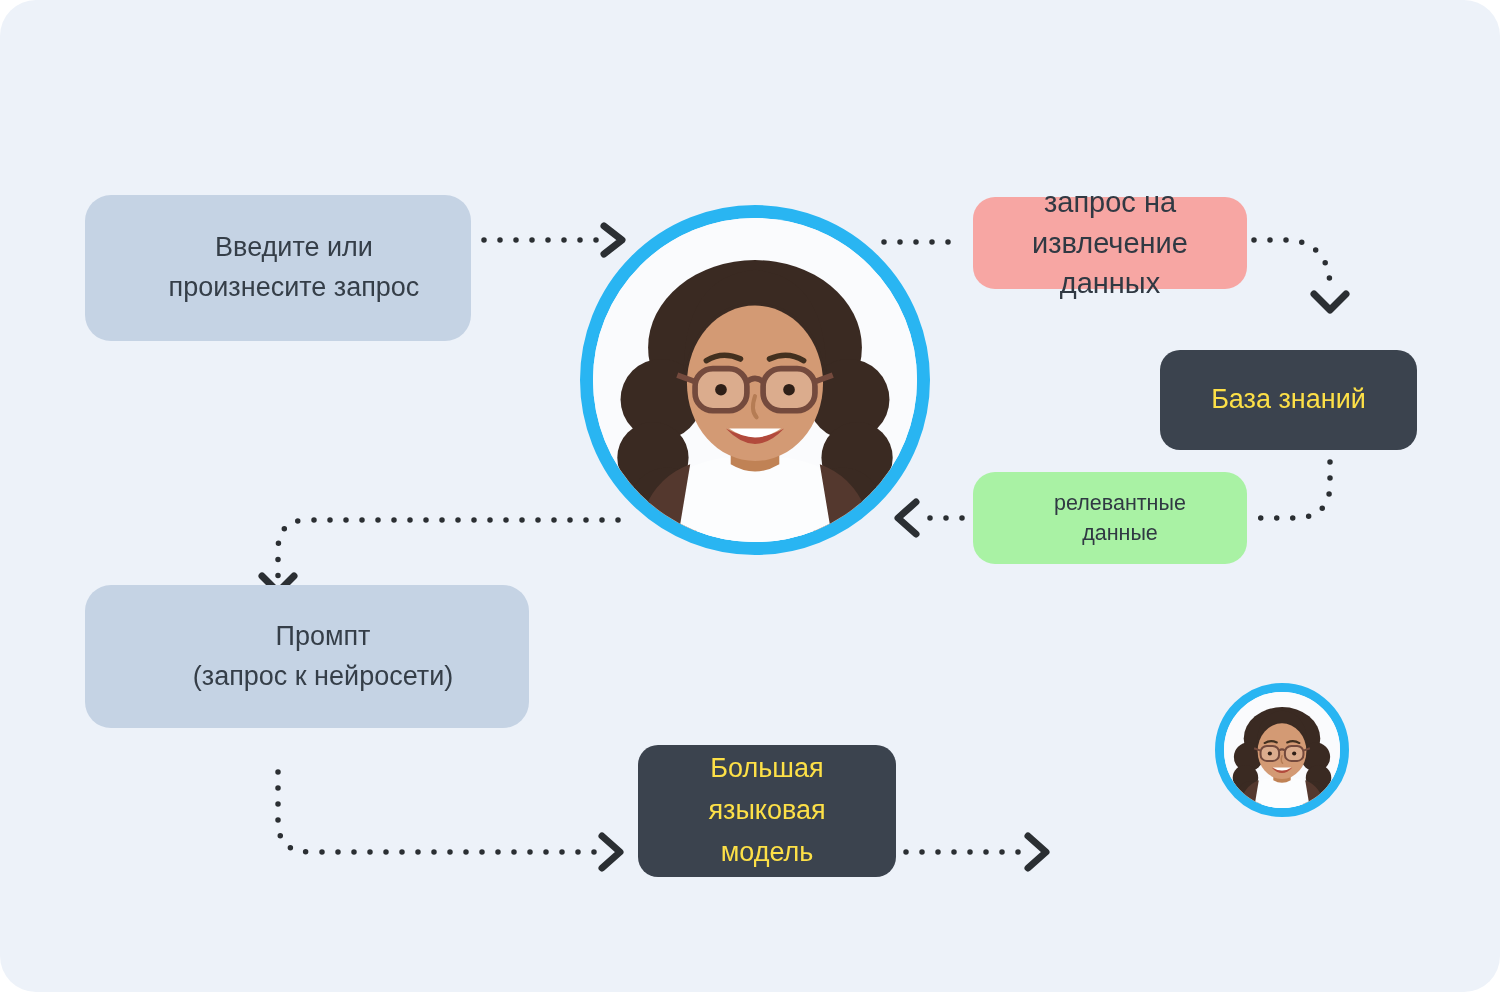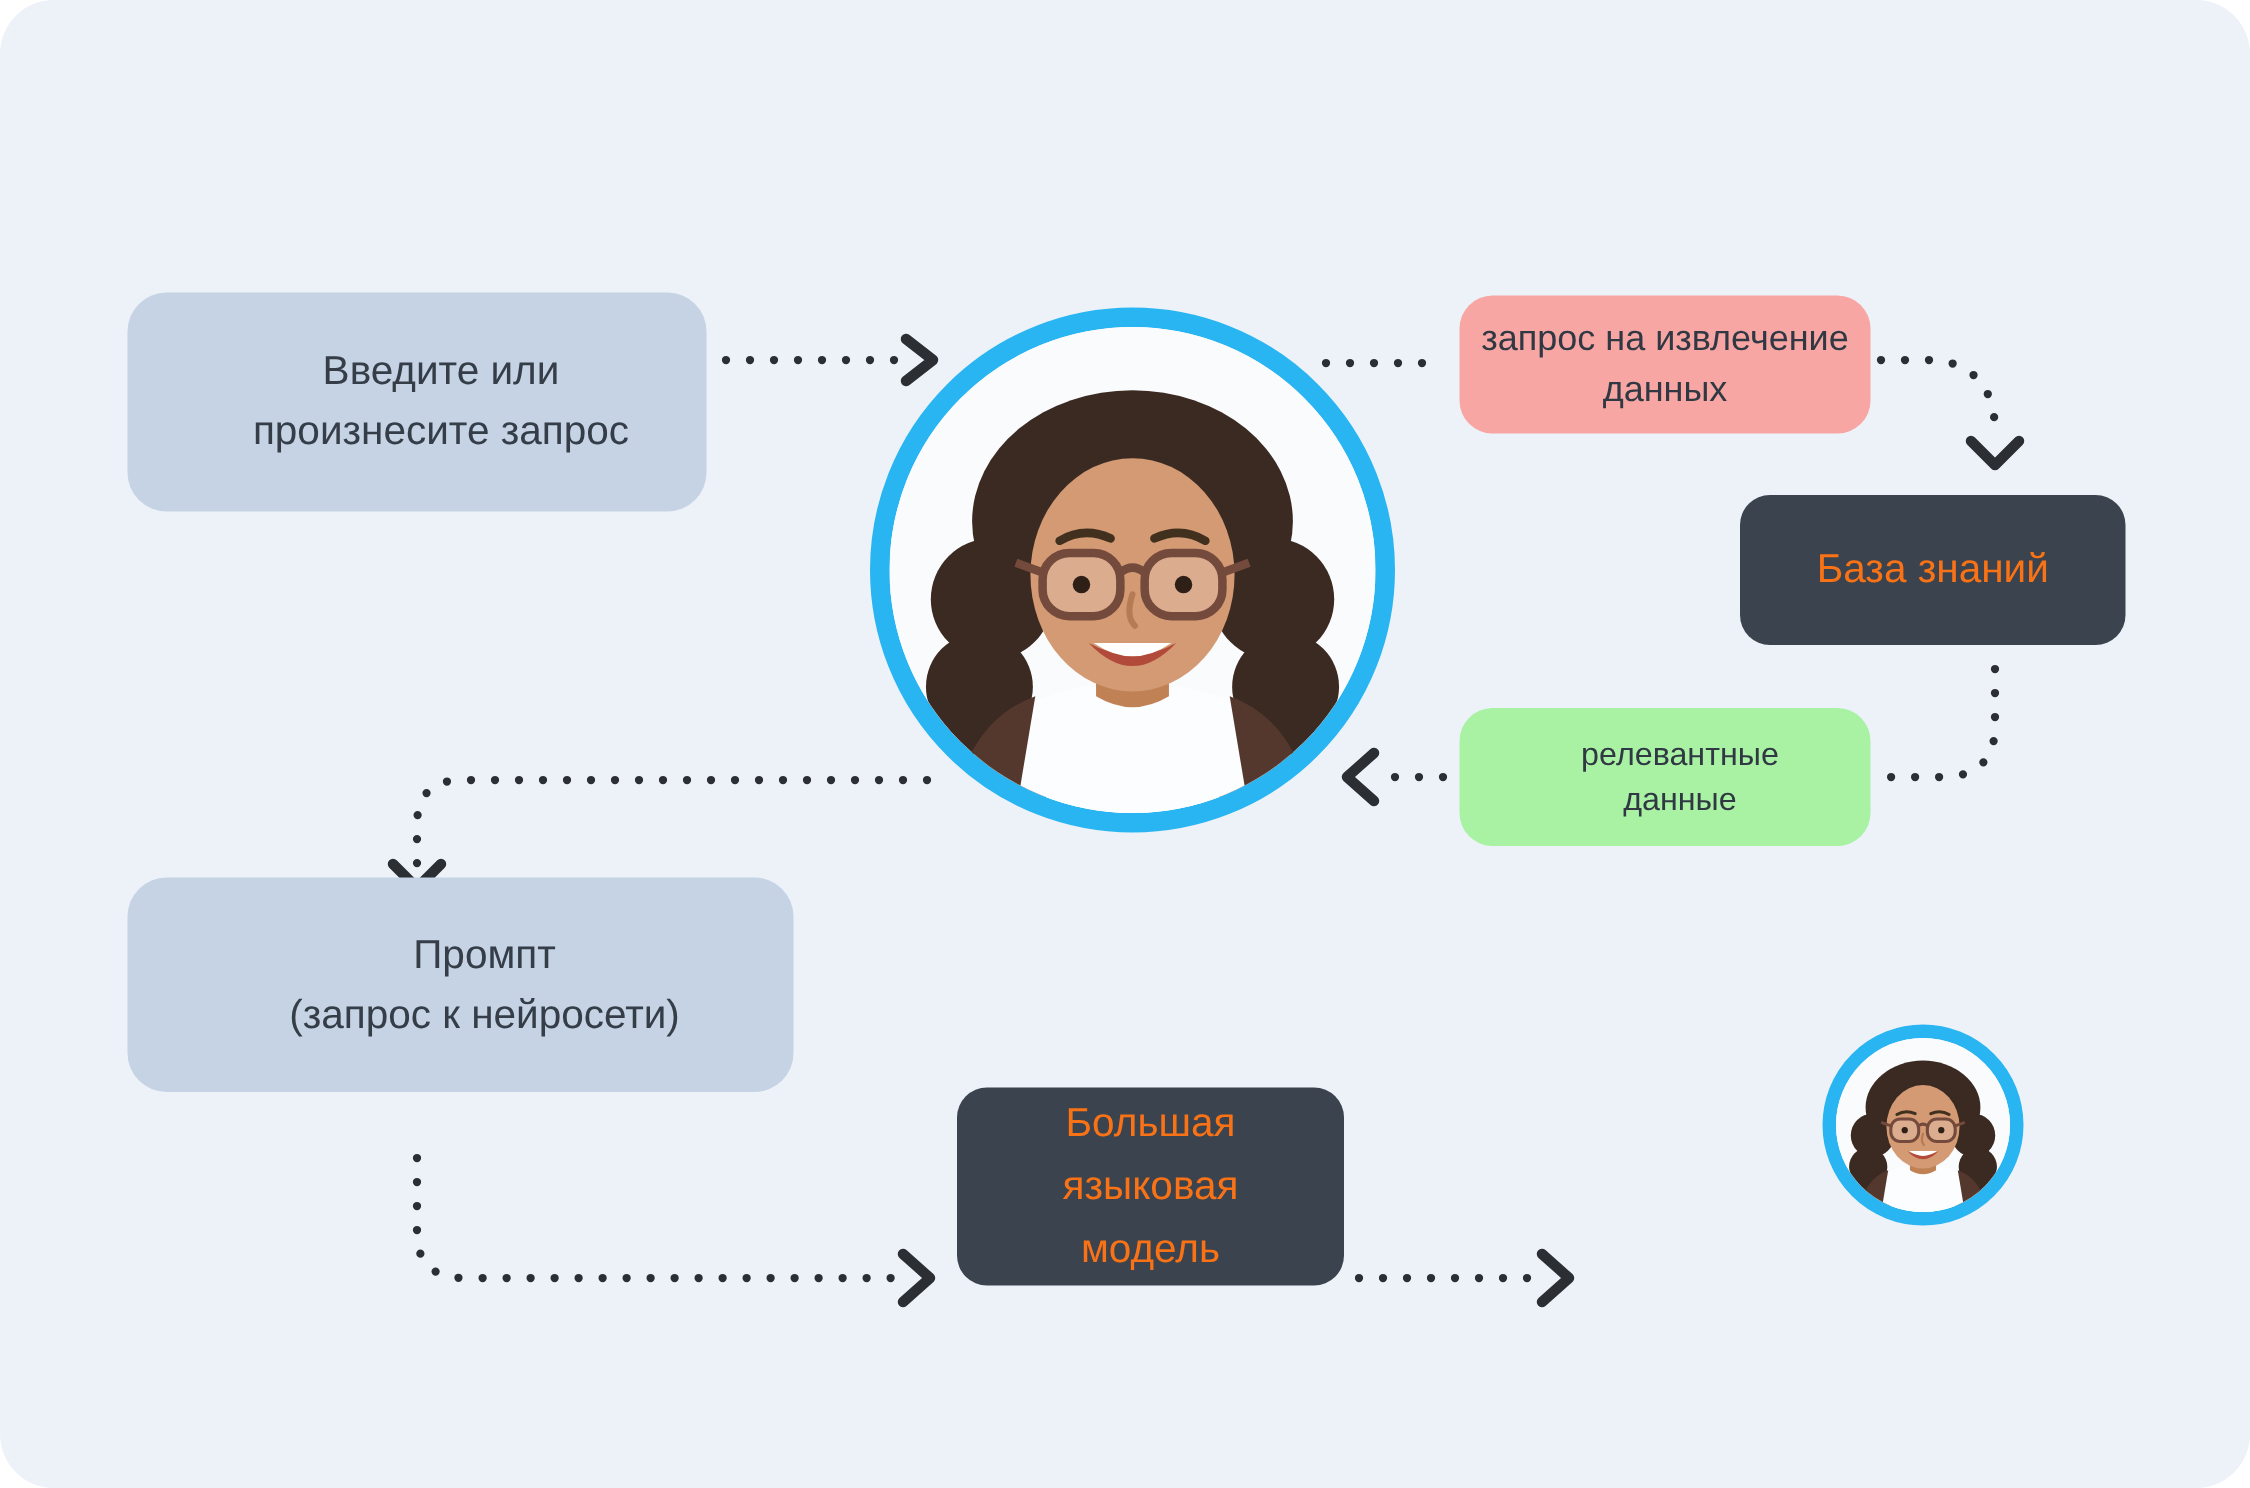--- a/index.html
+++ b/index.html
@@ -10,22 +10,22 @@
   }
   .title{
     position:absolute;top:92px;left:0;width:100%;text-align:center;
     font-size:40px;font-weight:700;color:#232b35;letter-spacing:.2px;
   }
   .node{
     position:absolute;display:flex;align-items:center;justify-content:center;
     text-align:center;white-space:pre-line;box-sizing:border-box;
   }
   .node.blue{background:#c5d3e4;color:#353e48;border-radius:26px;font-size:27px;font-weight:500;line-height:1.48;padding-left:32px;}
-  .node.dark{background:#3b434e;color:#f97316;border-radius:20px;font-size:27px;font-weight:500;line-height:1.55;}
-  .node.pink{background:#f7a6a3;color:#303943;border-radius:22px;font-size:24px;font-weight:400;line-height:1.4;}
+  .node.dark{background:#3b434e;color:#fde047;border-radius:20px;font-size:27px;font-weight:500;line-height:1.55;margin-top:20px;}
+  .node.pink{background:#f7a6a3;color:#303943;border-radius:22px;font-size:29px;font-weight:400;line-height:1.4;}
   .node.green{background:#a9f2a4;color:#303943;border-radius:22px;font-size:21.5px;font-weight:400;line-height:1.4;padding-left:20px;}
 
   #node-query-input{left:85px;top:195px;width:386px;height:146px;}
   #node-extraction{left:973px;top:197px;width:274px;height:92px;}
   #node-kb{left:1160px;top:330px;width:257px;height:100px;}
   #node-relevant{left:973px;top:472px;width:274px;height:92px;}
   #node-prompt{left:85px;top:585px;width:444px;height:143px;}
   #node-llm{left:638px;top:725px;width:258px;height:132px;}
   #node-answer{left:1068px;top:778px;width:226px;height:105px;}
 

